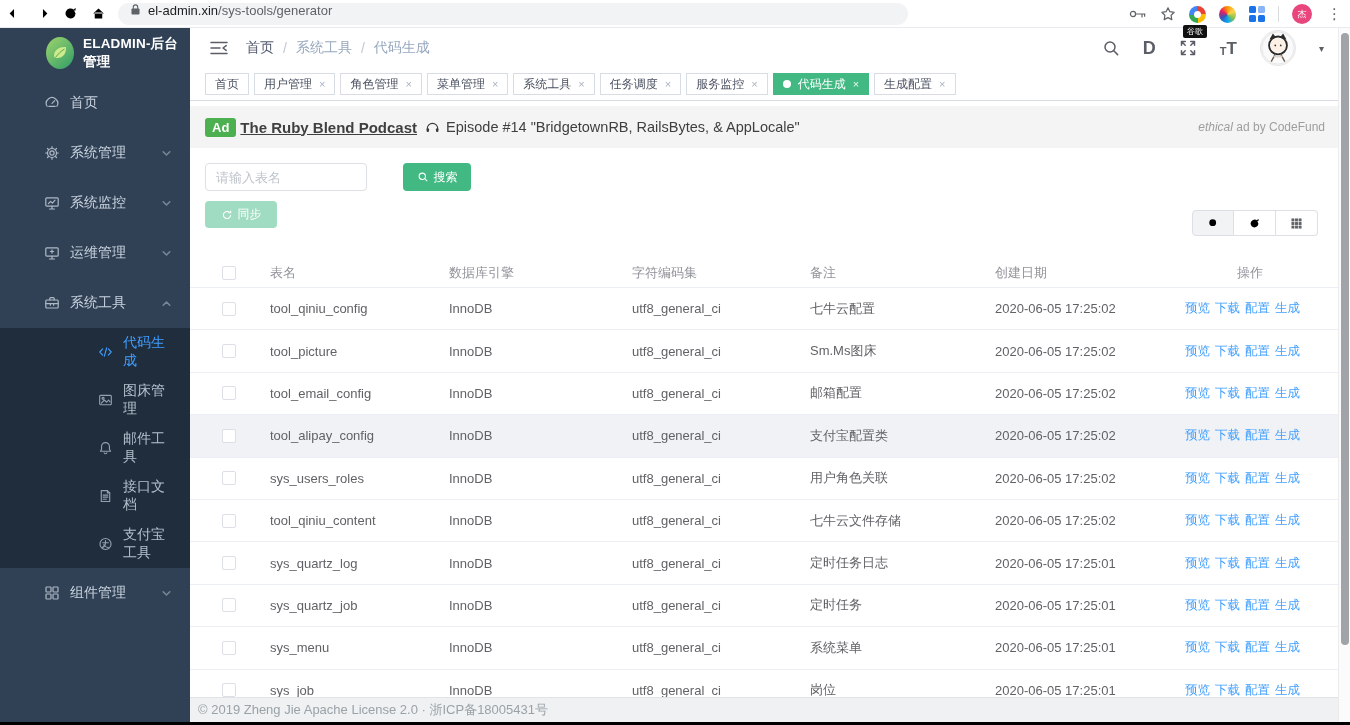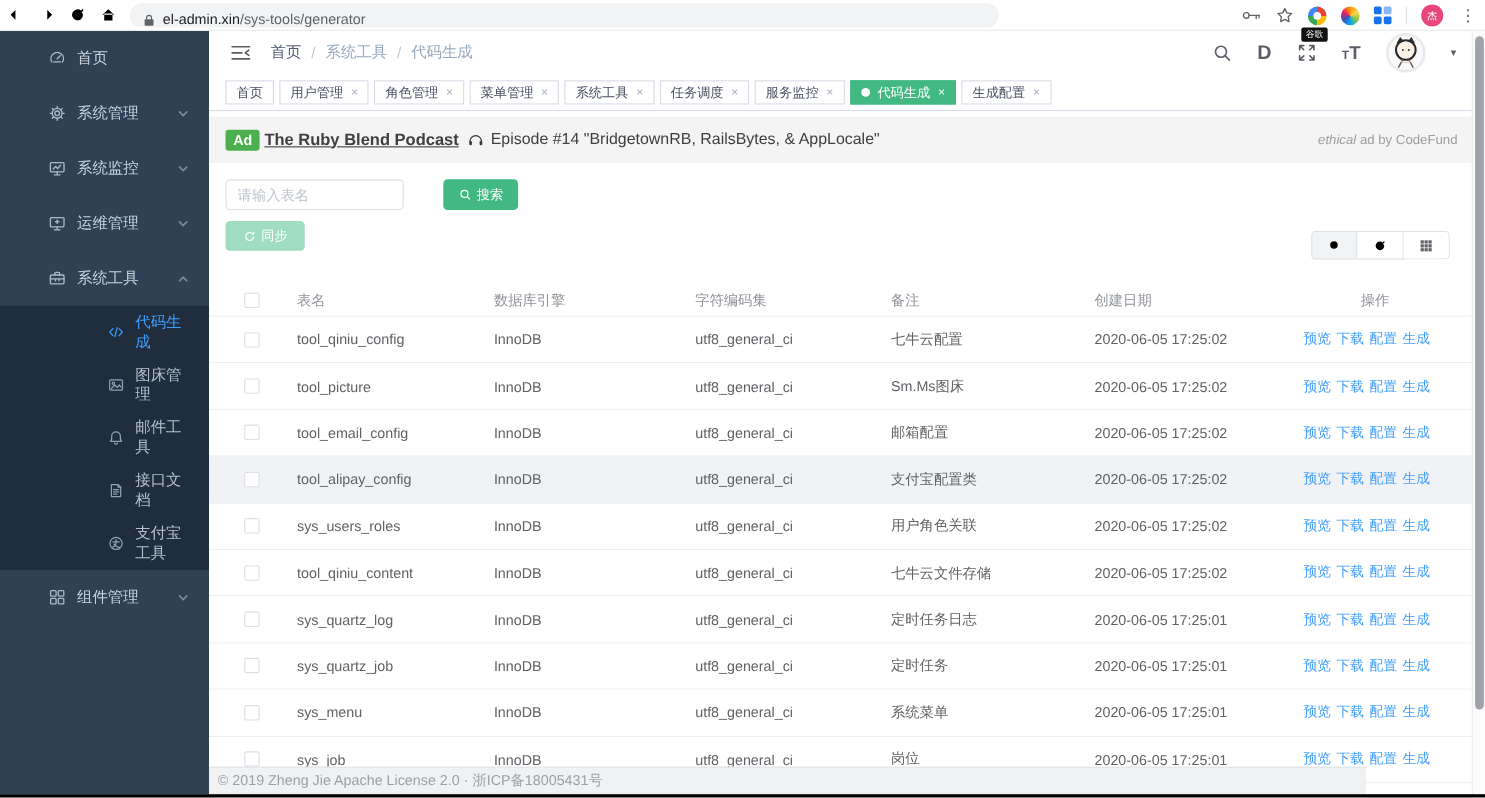--- a/index.html
+++ b/index.html
@@ -8,21 +8,21 @@
   svg{display:block;}
   .icon{display:inline-flex;align-items:center;justify-content:center;}
   .icon svg{stroke:currentColor;fill:none;stroke-width:1.2;stroke-linecap:round;stroke-linejoin:round;}
 
   
   .browser-bar{position:absolute;left:0;top:0;width:1350px;height:28px;background:#fff;
     border-bottom:1px solid #e8eaed;z-index:30;display:flex;align-items:center;}
   .bnav{width:28px;height:24px;color:#5f6368;display:flex;align-items:center;justify-content:center;cursor:pointer;}
   .bnav svg{width:15px;height:15px;stroke-width:1.5;}
   .url-pill{position:absolute;left:118px;top:3px;width:790px;height:22px;border-radius:11px;background:#f1f3f4;
-    display:flex;align-items:flex-end;padding-left:12px;gap:7px;font-size:13px;cursor:text;}
+    display:flex;align-items:flex-start;padding-left:12px;gap:7px;font-size:13px;cursor:text;}
   .url-pill .icon{color:#5f6368;}
   .url-domain{color:#202124;}
   .url-path{color:#5f6368;}
   .bright{position:absolute;right:6px;top:0;height:28px;display:flex;align-items:center;gap:13px;}
   .bright .icon{color:#5f6368;}
   .ext-google{width:17px;height:17px;border-radius:50%;position:relative;cursor:pointer;
     background:conic-gradient(#ea4335 0 25%,#fbbc05 25% 50%,#34a853 50% 75%,#4285f4 75% 100%);}
   .ext-google::after{content:"";position:absolute;left:5px;top:5px;width:7px;height:7px;border-radius:50%;background:#fff;}
   .ext-tip{position:absolute;left:-6px;top:19px;background:#111;color:#fff;font-size:8px;padding:1px 4px;border-radius:2px;white-space:nowrap;}
   .ext-sphere{width:17px;height:17px;border-radius:50%;cursor:pointer;
@@ -117,21 +117,21 @@
   .trow{display:grid;grid-template-columns:48px 179px 183px 178px 185px 185px 1fr;align-items:center;
     height:42.4px;padding-left:32px;border-bottom:1px solid #ebeef5;font-size:13px;color:#606266;background:#fff;}
   .trow.thead{height:30px;color:#909399;background:#fff;}
   .trow.hl{background:#f0f2f5;}
   .cb{width:14px;height:14px;border:1px solid #dcdfe6;border-radius:2px;background:#fff;cursor:pointer;}
   .cell-actions{display:flex;justify-content:flex-end;gap:5px;padding-right:38px;}
   .cell-actions a{color:#409eff;font-size:12.5px;text-decoration:none;cursor:pointer;white-space:nowrap;}
   .th-actions{text-align:right;padding-right:75px;}
 
   
-  .page-footer{position:absolute;left:190px;top:697px;width:1052px;height:25px;background:#eff1f2;
+  .page-footer{position:absolute;left:190px;top:697px;width:1160px;height:25px;background:#eff1f2;
     border-top:1px solid #e0e4e7;display:flex;align-items:center;padding-left:8px;font-size:13px;color:#9aa2a8;z-index:12;}
   .bottom-strip{position:absolute;left:0;top:722px;width:1350px;height:3px;background:#000;z-index:20;}
   .scrollbar{position:absolute;right:0;top:28px;width:12px;height:694px;background:#fbfbfb;
     border-left:1px solid #ececec;z-index:15;}
   .scroll-thumb{position:absolute;left:2px;top:5px;width:8px;height:612px;border-radius:4px;background:#a0a4a8;cursor:grab;}
 </style>
 </head>
 <body>
 
 <div class="browser-bar">
@@ -189,20 +189,29 @@
       </span>
     <span class="bdivider"></span>
     <span class="bprofile">杰</span>
     <span class="bdots">⋮</span>
   </div>
 </div>
 
 <div class="main-bg"></div>
 
 <aside class="sidebar">
+  <div class="logo-row">
+    <span class="logo-circle">
+      <svg viewBox="0 0 20 20">
+          <path d="M4 13 C4 7 9 3.5 16 4 C16.5 11 12.5 15.5 6.5 15 C5.2 14.9 4 14.2 4 13 z" fill="#cdeb8e" stroke="none"></path>
+          <path d="M5.5 14.5 C8 11 11 8 14.5 6" stroke="#5aa648" stroke-width="1" fill="none"></path>
+        </svg>
+    </span>
+    <span class="logo-text">ELADMIN-后台管理</span>
+  </div>
   <nav id="sidebar-menu">
       <div class="menu-item">
         <span class="m-icon icon">
           <svg viewBox="0 0 16 16">
             <path d="M3.1 11.3 A5.7 5.7 0 1 1 12.9 11.3"></path>
             <path d="M8 8.4 L10.7 5.7"></path>
             <path d="M4.8 11.3 h6.4"></path>
           </svg>
         </span>
         <span class="m-label">首页</span>

